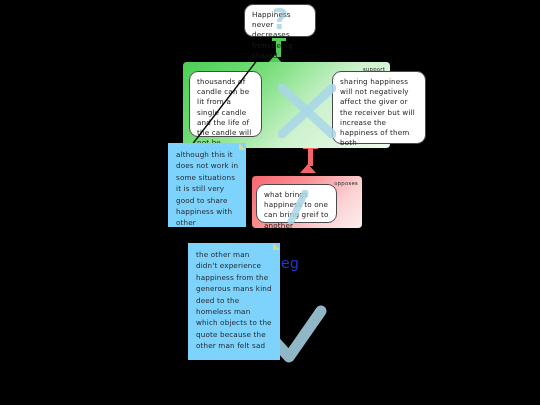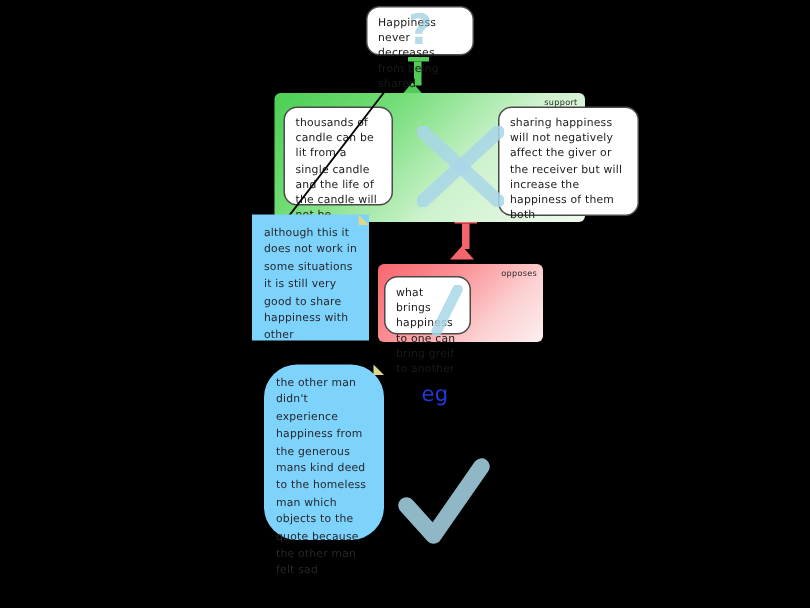--- a/index.html
+++ b/index.html
@@ -127,21 +127,21 @@
   #reason-sharing {
     left: 284px;
     top: 71px;
     width: 94px;
     height: 73px;
     margin-left: 48px;
   }
   #reason-grief {
     left: 256px;
     top: 184px;
-    width: 58px;
+    width: 81px;
     height: 39px;
   }
 
   
   .scribble {
     position: absolute;
     z-index: 8;
     pointer-events: none;
   }
   #x-watermark { left: 278px; top: 84px; }
@@ -180,25 +180,24 @@
     border-left: 7px solid #d9d88c;
     border-top: 7px solid transparent;
   }
   #note-although {
     left: 168px;
     top: 143px;
     width: 78px;
     height: 84px;
   }
   #note-example {
-    left: 176px;
+    left: 188px;
     top: 243px;
-    width: 80px;
+    width: 92px;
     height: 117px;
-    border-radius: 22px;
   }
 
   
   #eg-label {
     position: absolute;
     left: 281px;
     top: 255px;
     font-size: 14px;
     font-weight: normal;
     color: #2439d8;

